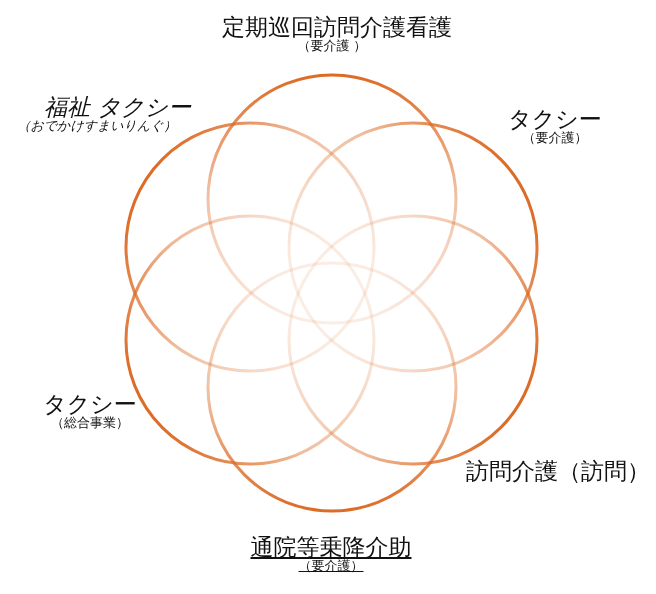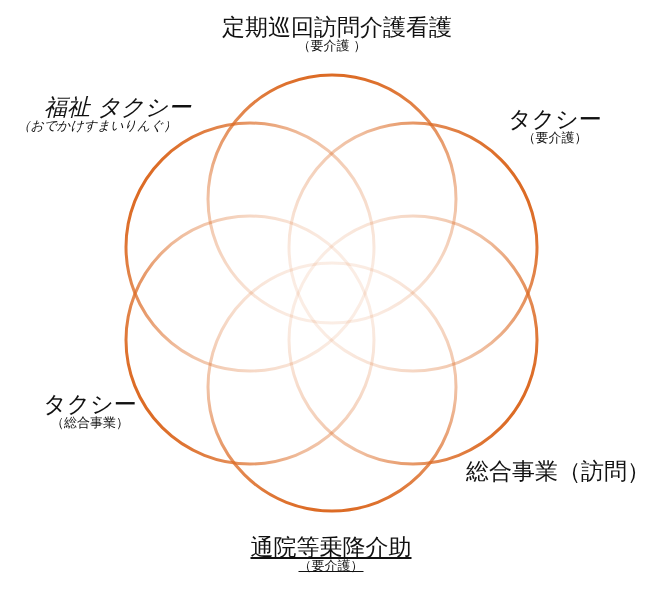--- a/index.html
+++ b/index.html
@@ -69,19 +69,19 @@
   <span class="main" style="padding-left:40px;">福祉 タクシー</span>
   <span class="sub">（おでかけすまいりんぐ）</span>
 </div>
 
 <div class="label" style="left:40px; top:393px; width:100px;">
   <span class="main">タクシー</span>
   <span class="sub">（総合事業）</span>
 </div>
 
 <div class="label" style="left:466px; top:460px; width:180px;">
-  <span class="main">総合事業（訪問）</span>
+  <span class="main">訪問介護（訪問）</span>
 </div>
 
 <div class="label" style="left:246px; top:536px; width:170px;text-decoration:underline;">
   <span class="main">通院等乗降介助</span>
   <span class="sub">（要介護）</span>
 </div>
 
 </body></html>

